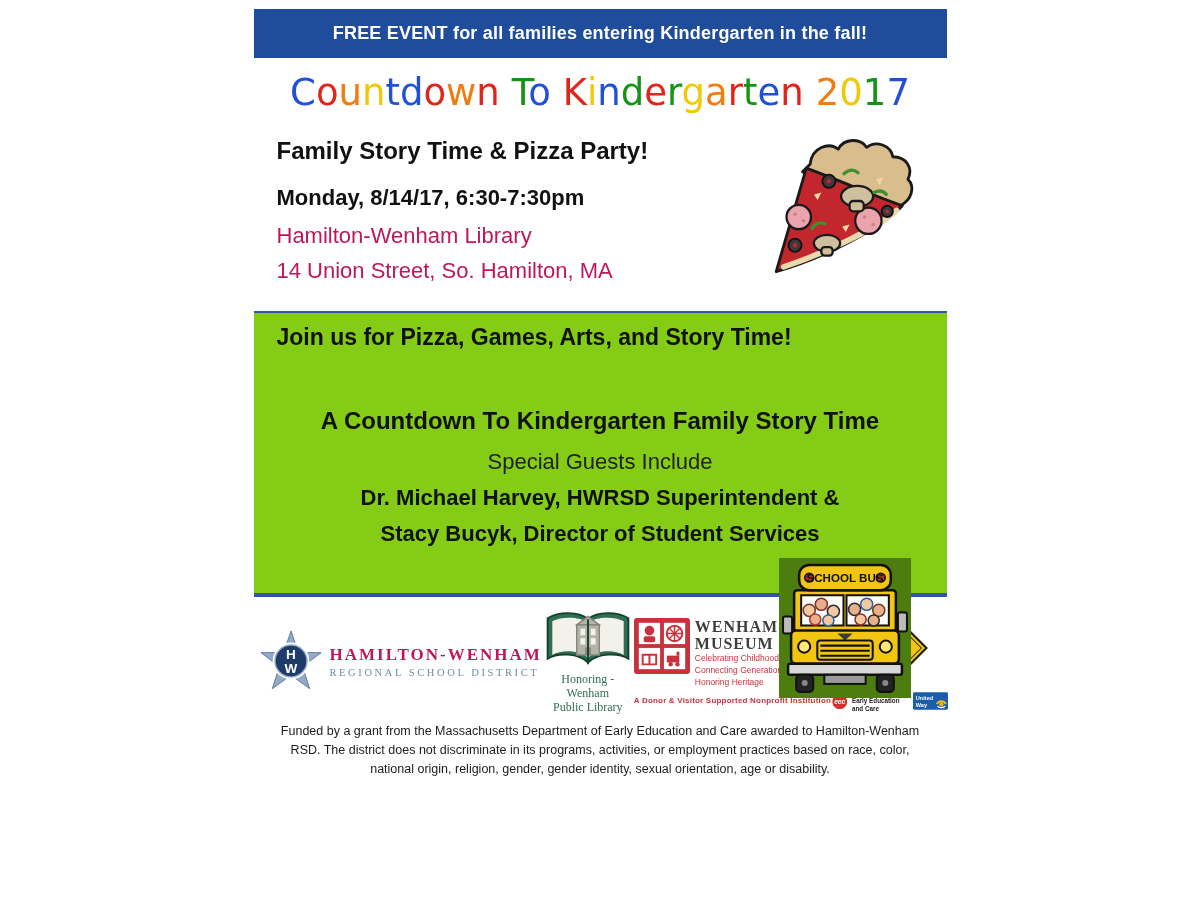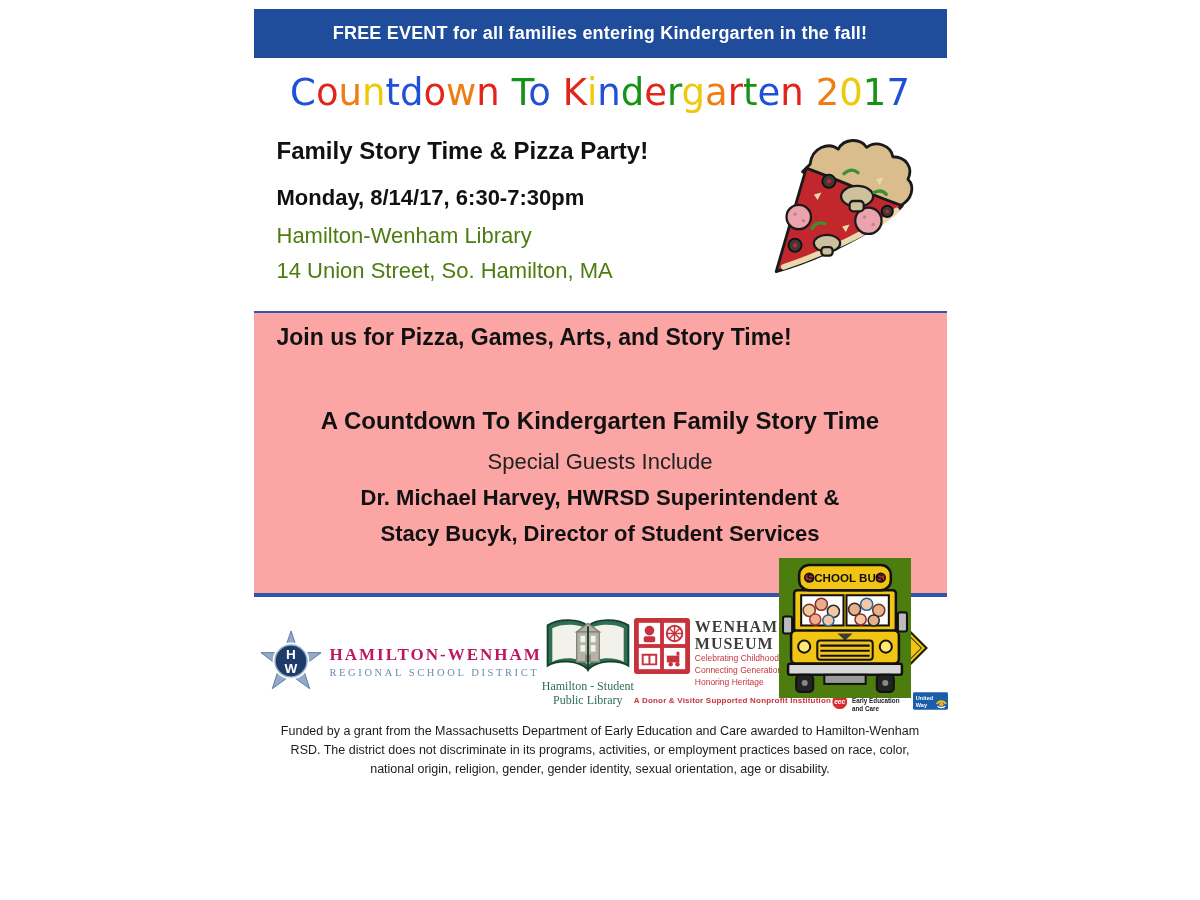--- a/index.html
+++ b/index.html
@@ -13,26 +13,26 @@
 
   .title { margin-top: 13px; height: 52px; text-align: center;
     font-family: "DejaVu Sans", sans-serif; font-weight: normal; font-size: 37px;
     letter-spacing: 0px; white-space: nowrap; }
   .title-space { display: inline-block; width: 12px; }
 
   .details { display: flex; justify-content: space-between; align-items: flex-start;
     margin-top: 10px; padding: 0 24px 0 23px; height: 178px; }
   .details .txt h2 { font-size: 24px; font-weight: bold; margin: 4px 0 20px 0; }
   .details .txt .dt { font-size: 22px; font-weight: bold; margin-bottom: 12px; }
-  .details .txt .pl { font-size: 22px; font-weight: normal; margin-bottom: 9px; color: #4d7c0f; }
+  .details .txt .pl { font-size: 22px; font-weight: normal; margin-bottom: 9px; color: #be185d; }
   .pizza-box { width: 160px; margin-top: 0; }
 
   .rule { height: 0; border-top: 2px solid #3355A8; }
 
-  .highlight { background: #fca5a5; height: 280px; padding-top: 11px; }
+  .highlight { background: #84cc16; height: 280px; padding-top: 11px; }
   .highlight .join { padding-left: 23px; font-size: 23px; font-weight: bold; }
   .highlight .center-block { text-align: center; margin-top: 56px; }
   .highlight .story { font-size: 24px; font-weight: bold; }
   .highlight .guests-intro { font-size: 22px; font-weight: normal; margin-top: 14px; color: #222; }
   .highlight .guest { font-size: 22px; font-weight: bold; margin-top: 10px; }
 
   .rsvp { padding: 12px 0 0 23px; height: 105px; font-size: 18px; line-height: 27px; }
   .rsvp .b { font-weight: bold; }
   .rsvp .email { text-decoration: underline; }
 
@@ -206,21 +206,21 @@
         <polygon points="36,18 48,9 60,18" fill="#B3B3A6" stroke="#84847A" stroke-width="1.5"></polygon>
         <rect x="36" y="18" width="24" height="32" fill="#B3B3A6" stroke="#84847A" stroke-width="1.5"></rect>
         <rect x="40" y="22" width="5" height="7" fill="#F3F2EA"></rect>
           <rect x="51" y="22" width="5" height="7" fill="#F3F2EA"></rect>
         <rect x="40" y="32" width="5" height="7" fill="#F3F2EA"></rect>
           <rect x="51" y="32" width="5" height="7" fill="#F3F2EA"></rect>
         <rect x="45" y="42" width="6" height="8" fill="#84847A"></rect>
         <line x1="48" y1="12" x2="48" y2="58" stroke="#173F2D" stroke-width="2"></line>
       </svg>
       <div class="ltxt">
-        <div>Hamilton - Student</div>
+        <div>Honoring - Wenham</div>
         <div>Public Library</div>
       </div>
     </div>
 
     <div class="logo museum">
       <div class="mrow">
         <svg width="56" height="56" viewBox="0 0 58 58">
           <rect x="0" y="0" width="58" height="58" rx="3" fill="#C8323C"></rect>
           <rect x="5" y="5" width="22" height="22" fill="#fff"></rect>
           <rect x="31" y="5" width="22" height="22" fill="#fff"></rect>

